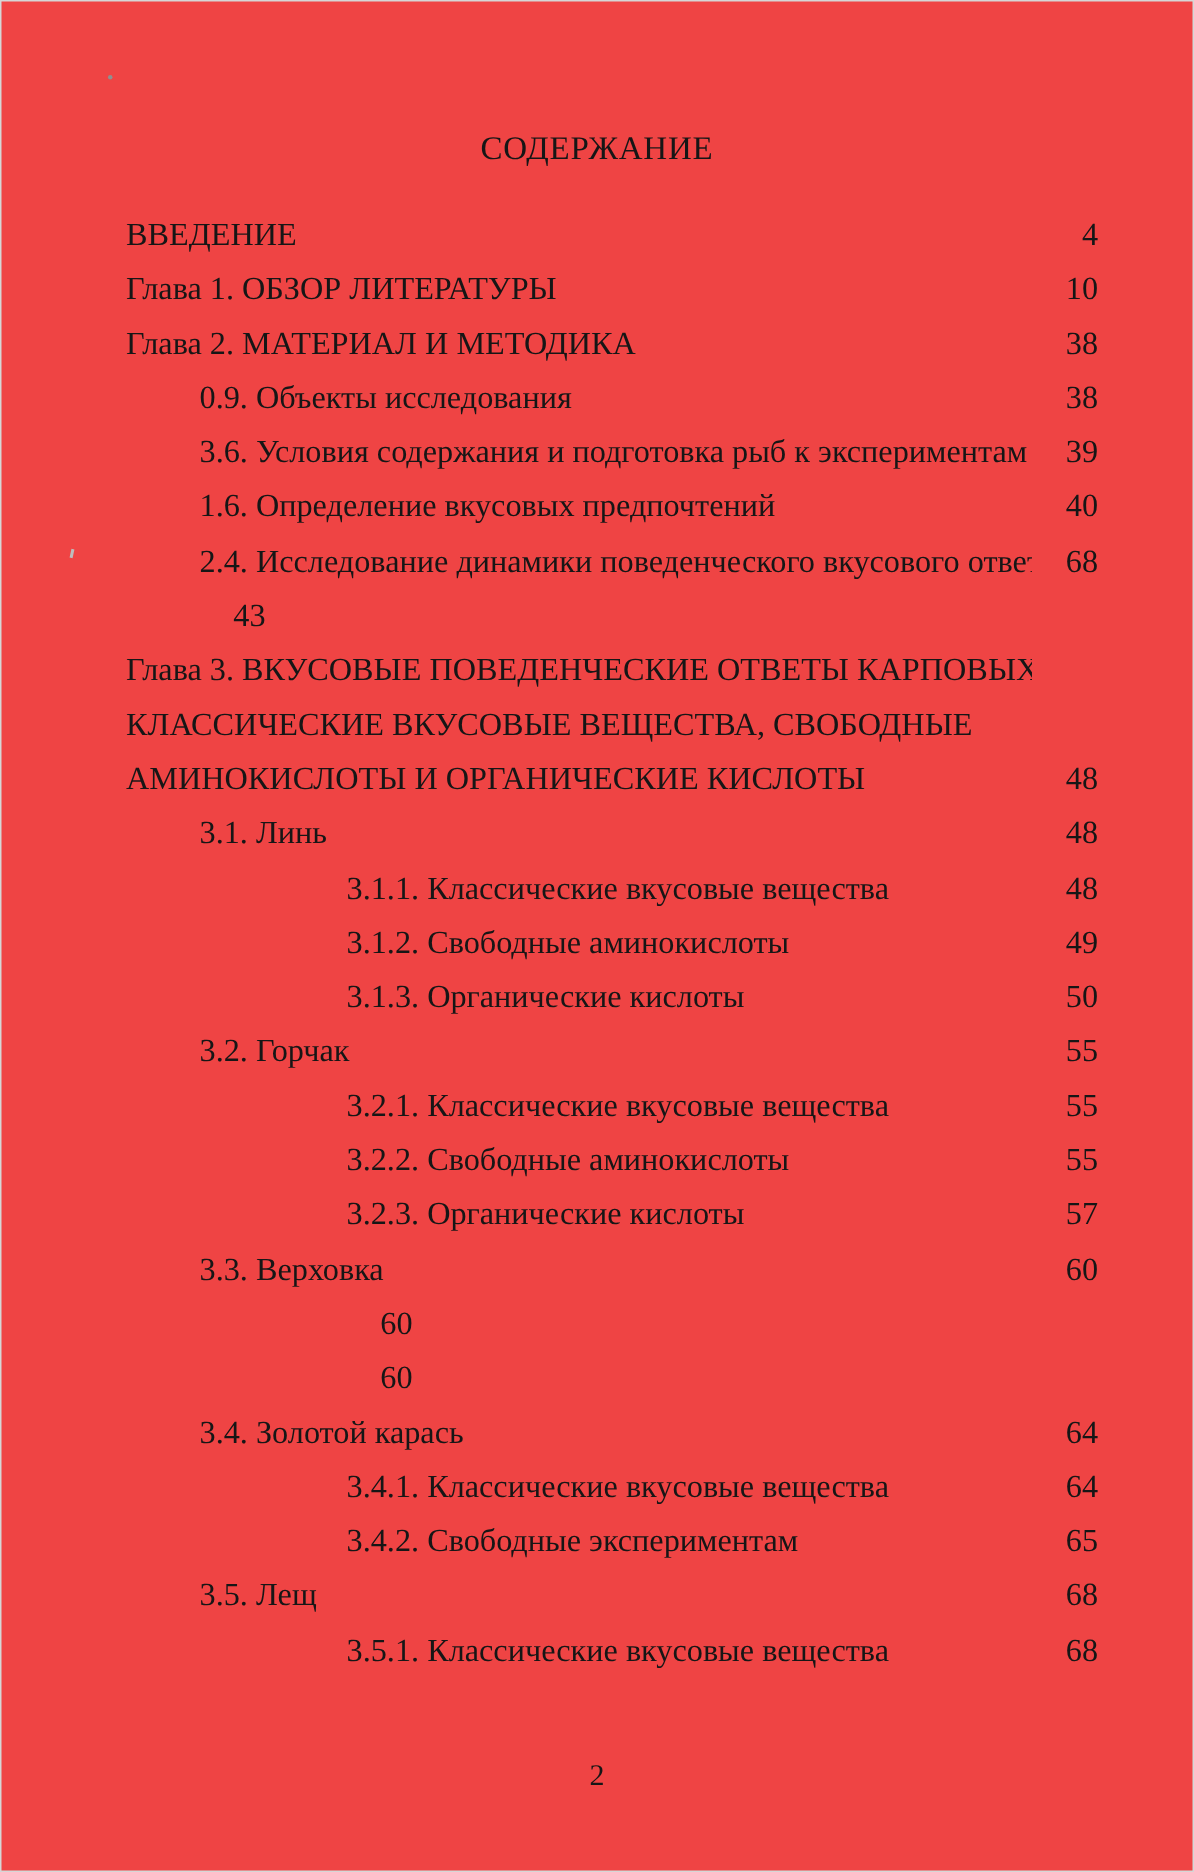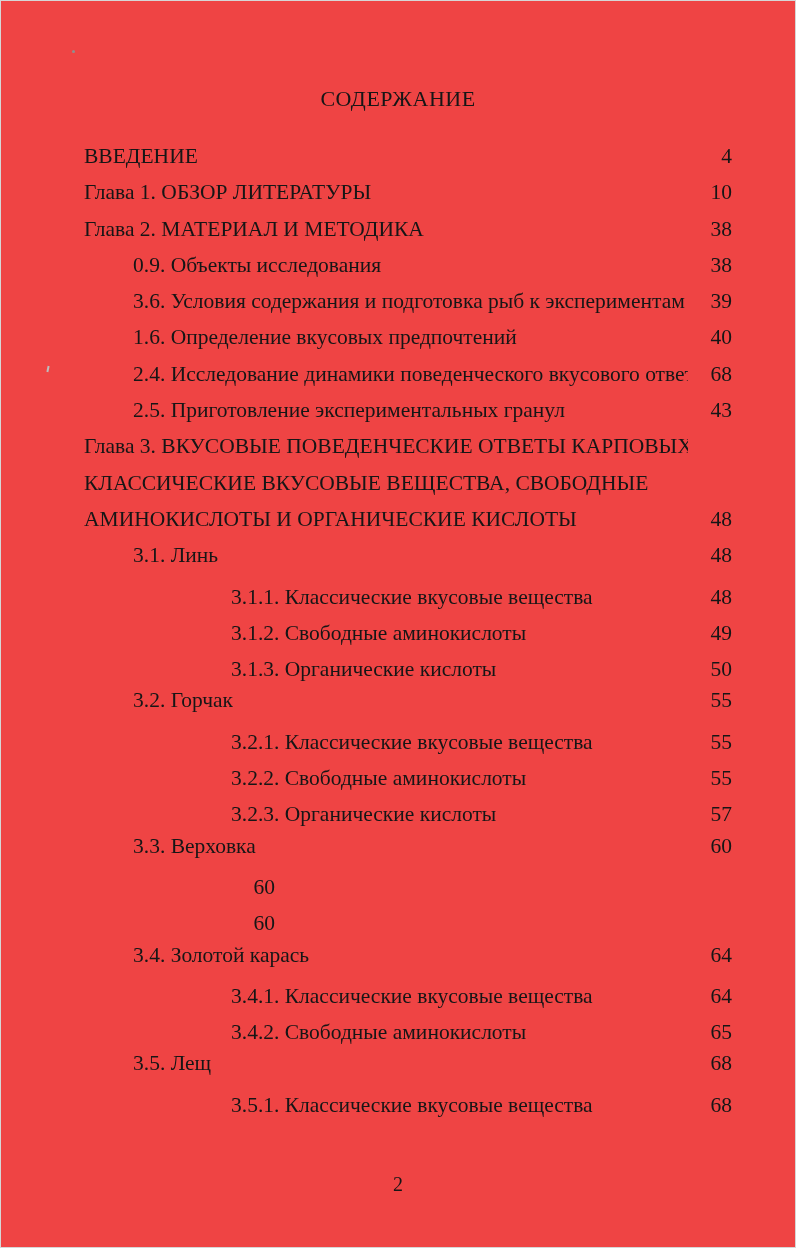--- a/index.html
+++ b/index.html
@@ -33,21 +33,21 @@
     padding-right: 63px;
   }
   .toc-row {
     display: flex;
     align-items: baseline;
     height: 36.3px;
     font-size: 21.5px;
     line-height: 26px;
   }
   .toc-row.indent-1 { padding-left: 49px; }
-  .toc-row.indent-2 { padding-left: 147px; align-items: center; }
+  .toc-row.indent-2 { padding-left: 147px; }
   .toc-text {
     flex: 1 1 auto;
     white-space: nowrap;
     overflow: hidden;
   }
   .toc-page {
     flex: 0 0 auto;
     min-width: 44px;
     text-align: right;
   }
@@ -106,21 +106,20 @@
       </div>
       <div class="toc-row indent-1">
         <span class="toc-text">1.6. Определение вкусовых предпочтений</span>
         <span class="toc-page">40</span>
       </div>
       <div class="toc-row indent-1">
         <span class="toc-text">2.4. Исследование динамики поведенческого вкусового ответа</span>
         <span class="toc-page">68</span>
       </div>
       <div class="toc-row indent-1">
-        <span class="toc-text">2.5. Приготовление экспериментальных гранул</span>
         <span class="toc-page">43</span>
       </div>
       <div class="toc-row indent-0">
         <span class="toc-text">Глава 3. ВКУСОВЫЕ ПОВЕДЕНЧЕСКИЕ ОТВЕТЫ КАРПОВЫХ РЫБ НА</span>
         <span class="toc-page"></span>
       </div>
       <div class="toc-row indent-0">
         <span class="toc-text">КЛАССИЧЕСКИЕ ВКУСОВЫЕ ВЕЩЕСТВА, СВОБОДНЫЕ</span>
         <span class="toc-page"></span>
       </div>
@@ -172,21 +171,21 @@
       </div>
       <div class="toc-row indent-1">
         <span class="toc-text">3.4. Золотой карась</span>
         <span class="toc-page">64</span>
       </div>
       <div class="toc-row indent-2">
         <span class="toc-text">3.4.1. Классические вкусовые вещества</span>
         <span class="toc-page">64</span>
       </div>
       <div class="toc-row indent-2">
-        <span class="toc-text">3.4.2. Свободные аминокислоты</span>
+        <span class="toc-text">3.4.2. Свободные экспериментам</span>
         <span class="toc-page">65</span>
       </div>
       <div class="toc-row indent-1">
         <span class="toc-text">3.5. Лещ</span>
         <span class="toc-page">68</span>
       </div>
       <div class="toc-row indent-2">
         <span class="toc-text">3.5.1. Классические вкусовые вещества</span>
         <span class="toc-page">68</span>
       </div>

